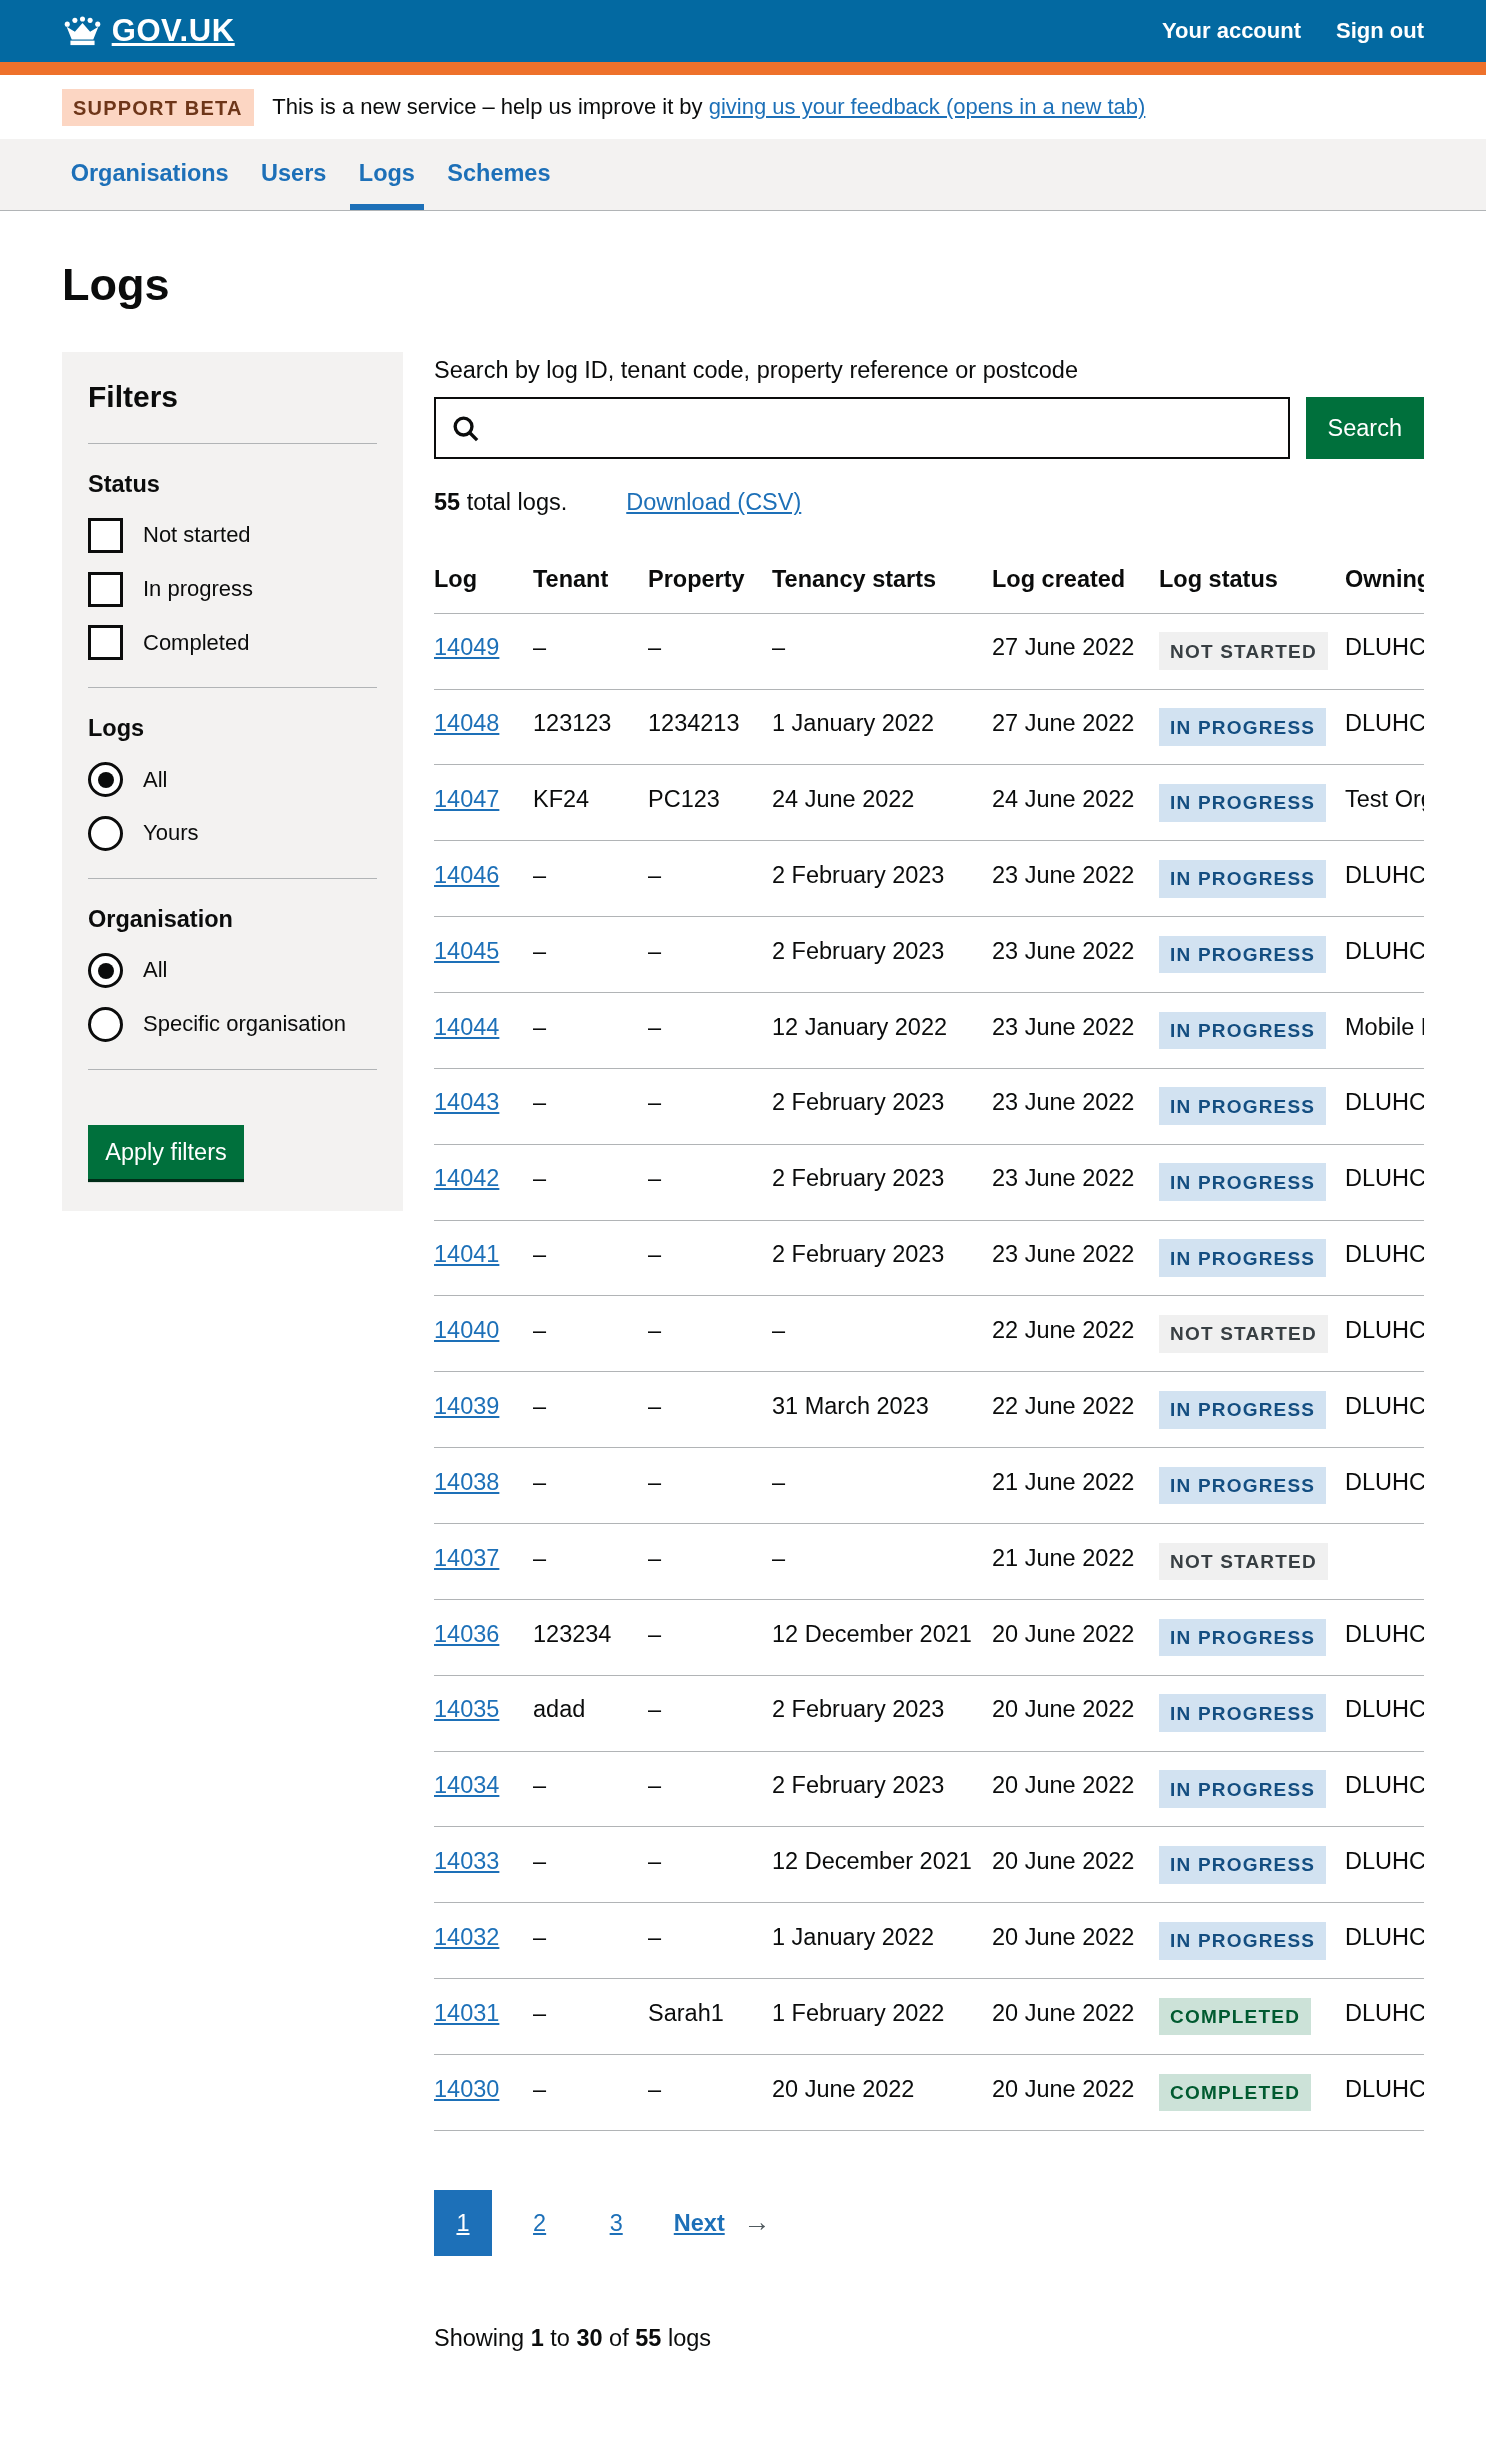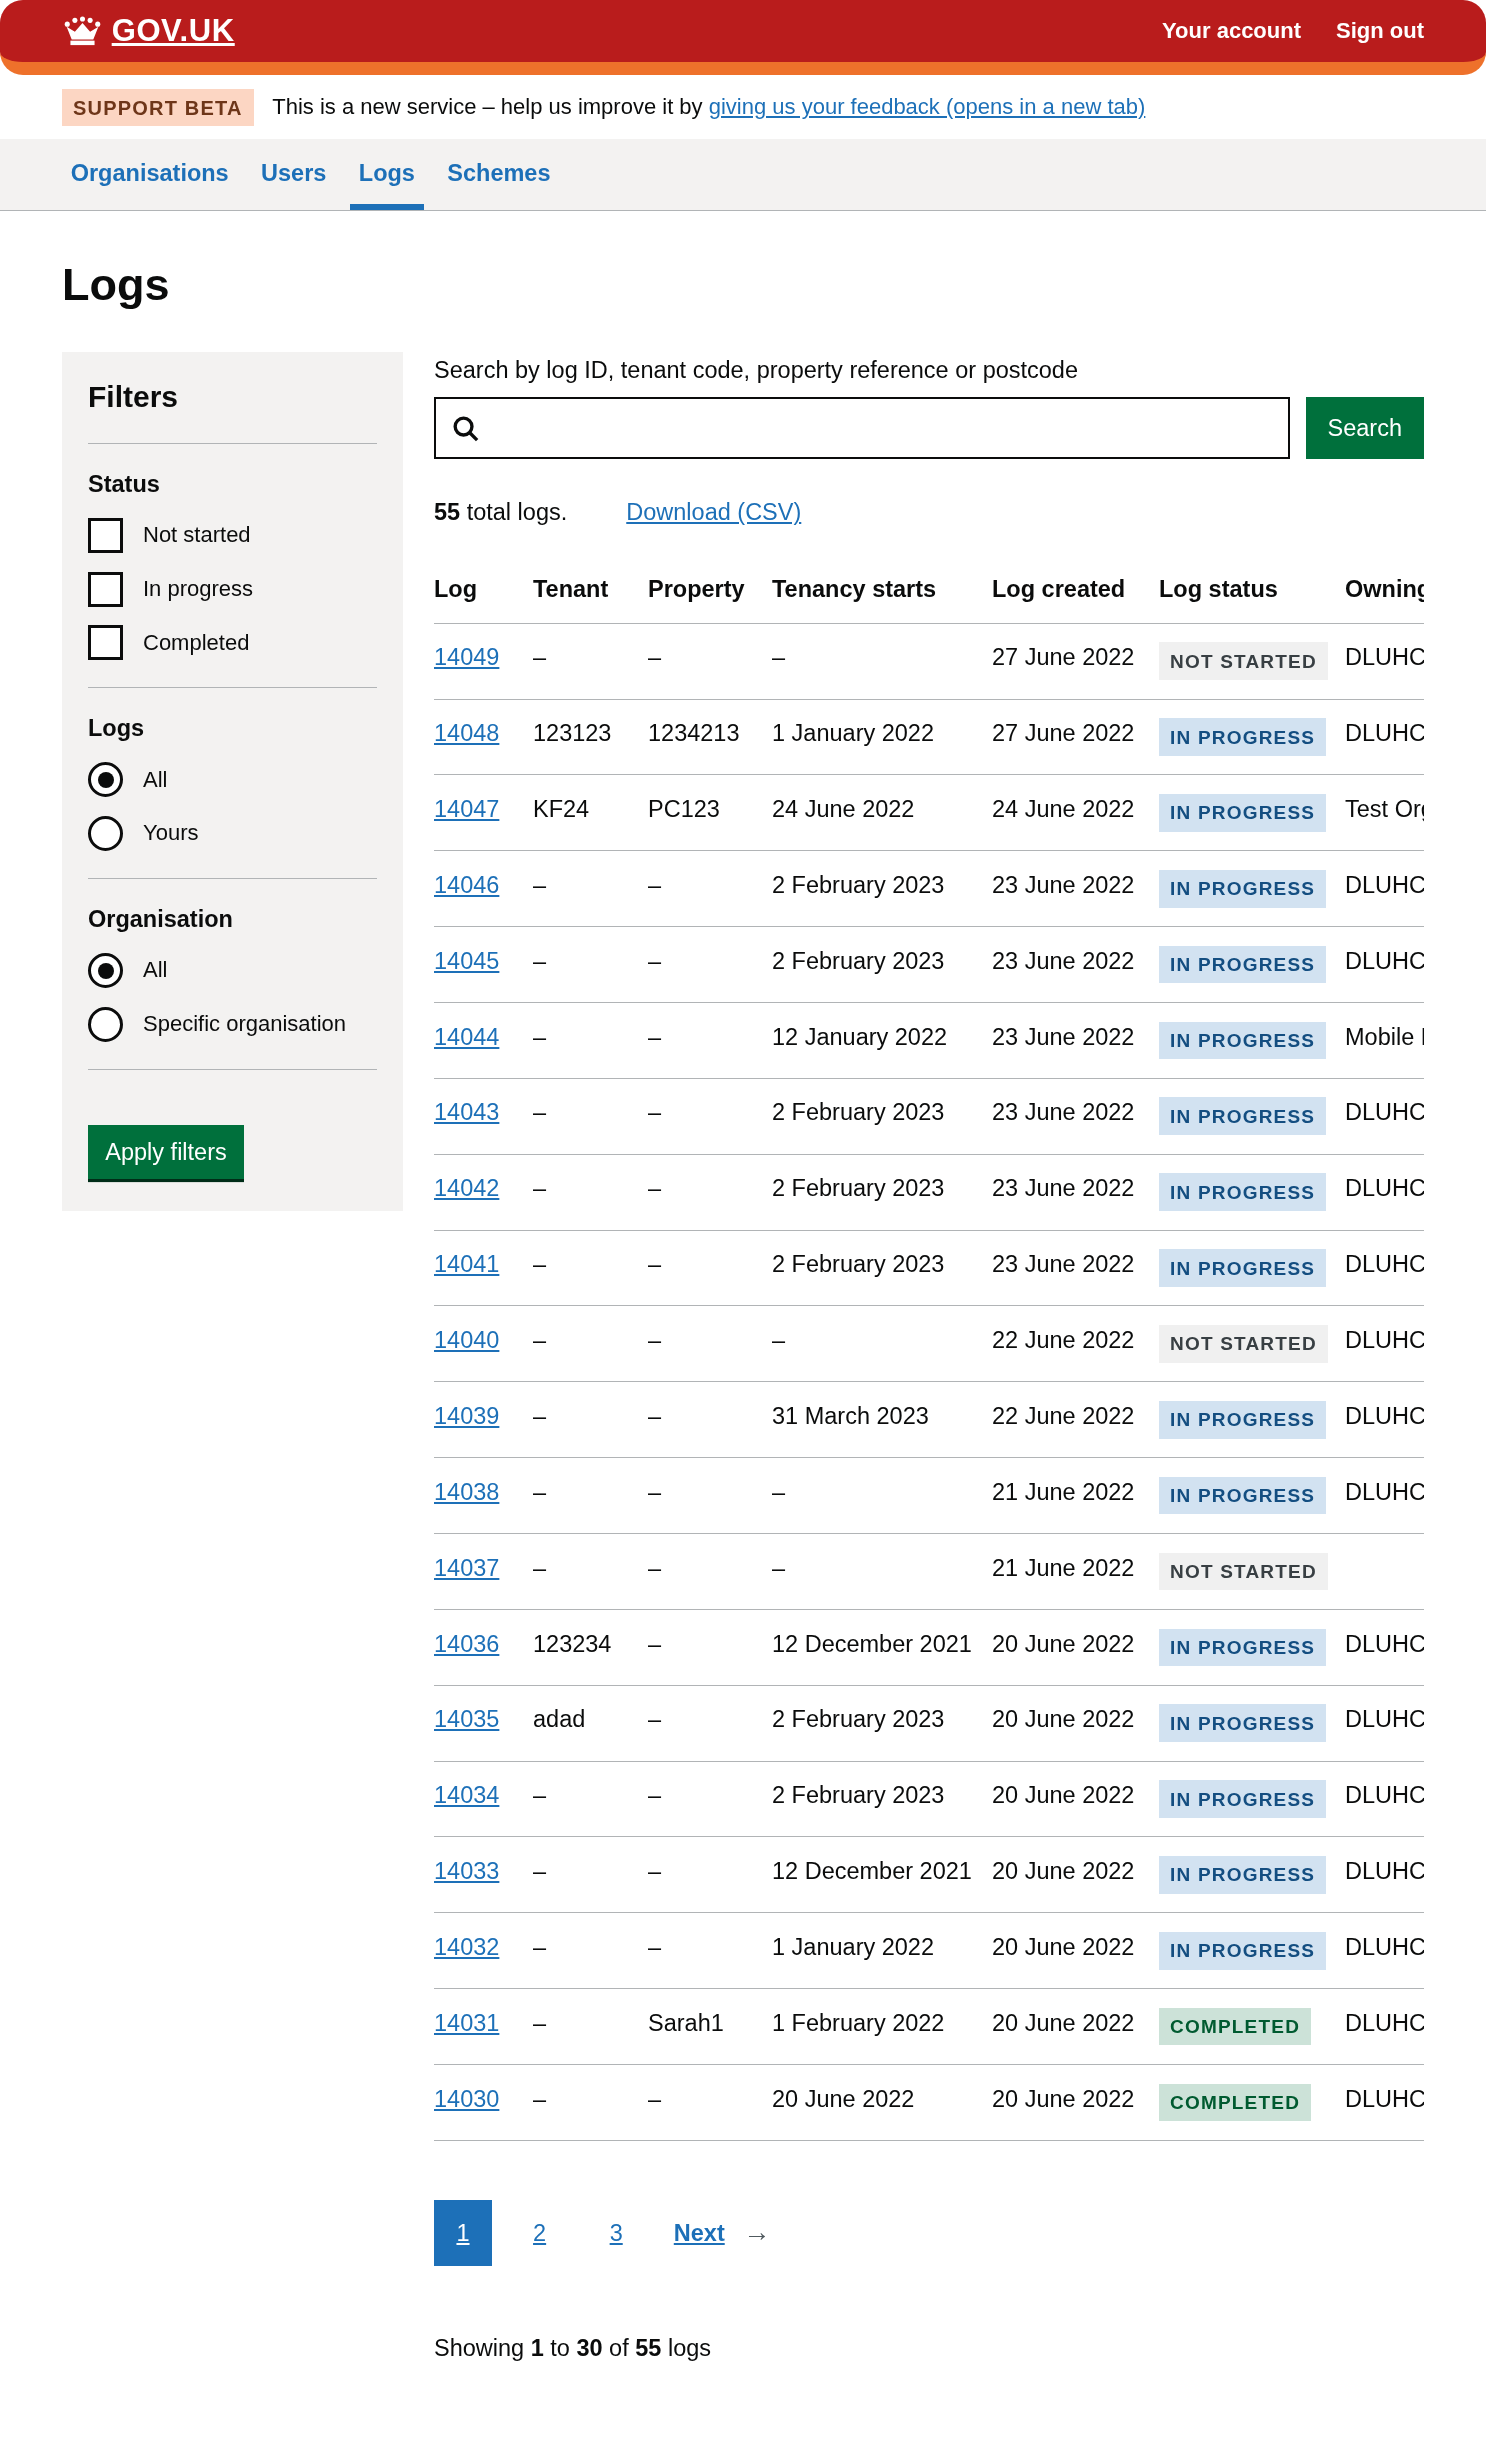--- a/index.html
+++ b/index.html
@@ -9,21 +9,21 @@
     background: #ffffff;
     color: #0b0c0c;
     font-family: "Liberation Sans", sans-serif;
     font-size: 23.5px;
     line-height: 1.3;
   }
   a { text-decoration: underline; }
   .container { width: 1362px; margin: 0 auto; }
 
   
-  .govuk-header { background: #b91c1c; border-bottom: 13.6px solid #ee712b; border-radius: 23px; }
+  .govuk-header { background: #0369a1; border-bottom: 13.6px solid #ee712b; }
   .govuk-header .container { display: flex; align-items: center; height: 62px; }
   .header-logo { display: flex; align-items: center; gap: 8.7px; color: #fff; }
   .crown-icon svg { display: block; }
   .govuk-logotype { font-size: 31px; font-weight: bold; color: #fff; letter-spacing: 0.6px; }
   .service-name { color: #fff; font-size: 27px; margin-left: 17.3px; font-weight: bold; }
   .header-spacer { flex: 1; }
   .header-links { display: flex; gap: 35px; }
   .header-links a { color: #fff; font-size: 22px; font-weight: bold; text-decoration: none; }
 
   
@@ -77,21 +77,21 @@
   .search-label { font-size: 23.5px; margin: 2.5px 0 12.4px; }
   .search-row { display: flex; gap: 16px; width: 1059px; max-width: 100%; }
   .search-input-wrap { position: relative; flex: 1; }
   .search-input {
     width: 100%; height: 62px; border: 2.5px solid #0b0c0c; font-size: 23.5px;
     font-family: inherit; padding: 0 12.4px 0 59px; background: #fff;
   }
   .search-icon { position: absolute; left: 16px; top: 15.5px; }
   .search-btn { height: 62px; padding: 0 22px; font-size: 23.5px; box-shadow: none; }
 
-  .total-row { margin-top: 38px; display: flex; align-items: center; }
+  .total-row { margin-top: 28px; display: flex; align-items: center; }
   .total-bold { font-weight: bold; }
   .download-link { color: #1d70b8; margin-left: 59px; font-size: 23.5px; }
 
   
   .table-wrap { overflow: hidden; margin-top: 27px; }
   table.logs { width: 1270px; border-collapse: collapse; table-layout: fixed; }
   .logs th, .logs td {
     text-align: left; vertical-align: top; font-size: 23.5px;
     padding: 18.6px 15px 18.6px 0; border-bottom: 1.2px solid #b1b4b6; white-space: nowrap;
   }

